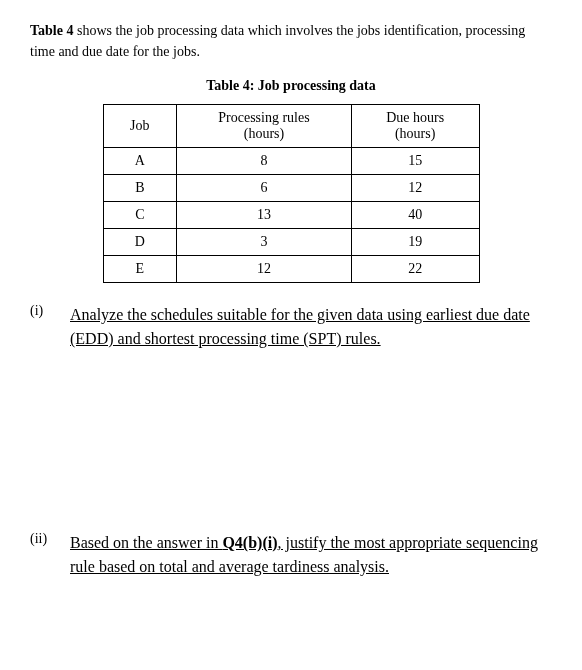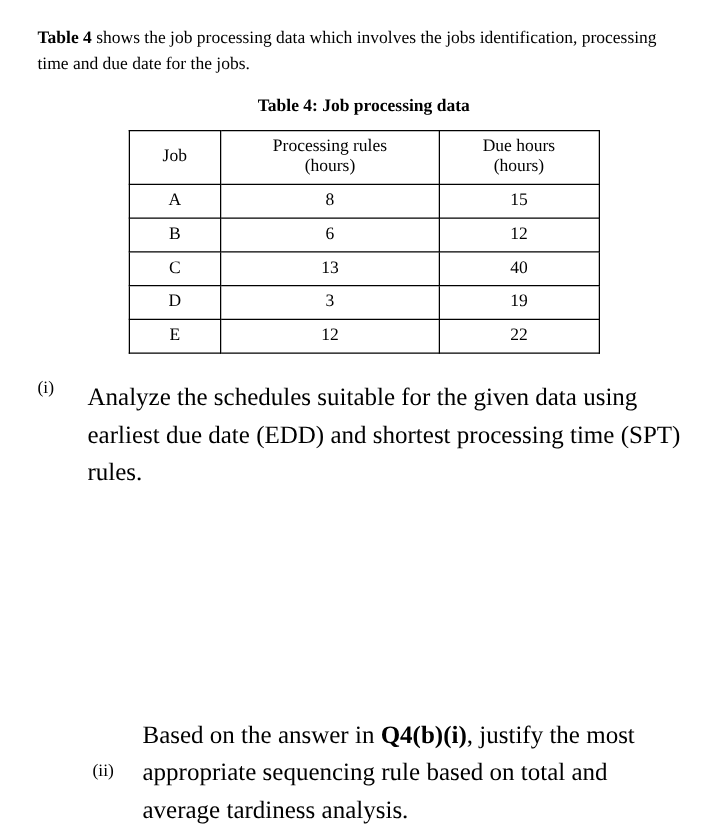--- a/index.html
+++ b/index.html
@@ -67,29 +67,29 @@
 
     .question-label {
       min-width: 30px;
       font-size: 14px;
       font-weight: normal;
     }
 
     .question-text {
       flex: 1;
       line-height: 1.5;
-      font-size: 20px;
+      font-size: 16px;
+      text-decoration: underline;
     }
 
     .question-section-ii {
       margin-top: 180px;
       display: flex;
-      align-items: center;
+      align-items: flex-start;
       gap: 10px;
-      margin-left: 44px;
     }
   </style>
 </head>
 <body>
 
 <p class="intro-text">
   <strong>Table 4</strong>
   
   <span> shows the job processing data which involves the jobs identification, processing time and due date for the jobs.</span>
 </p>

